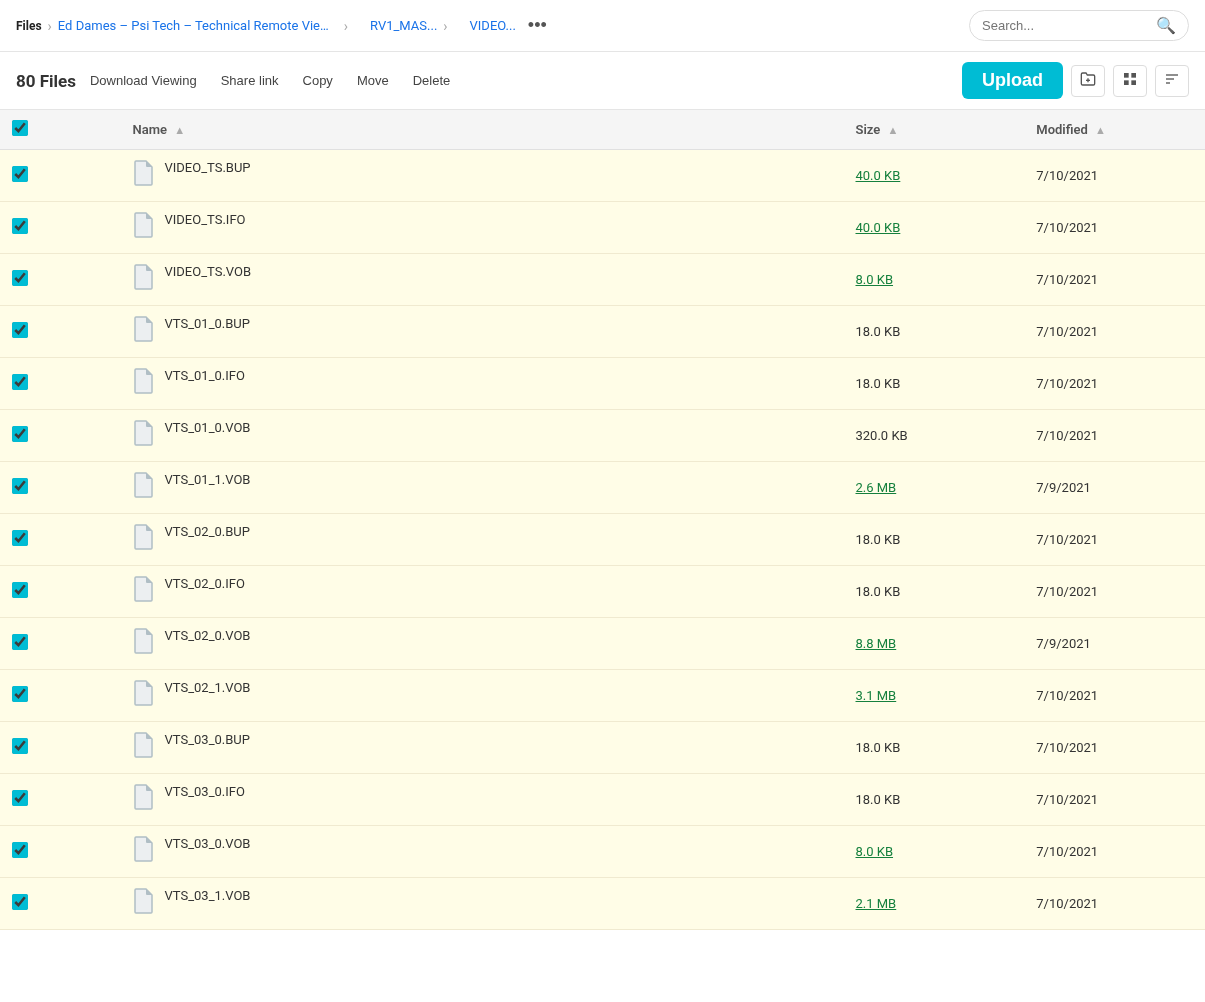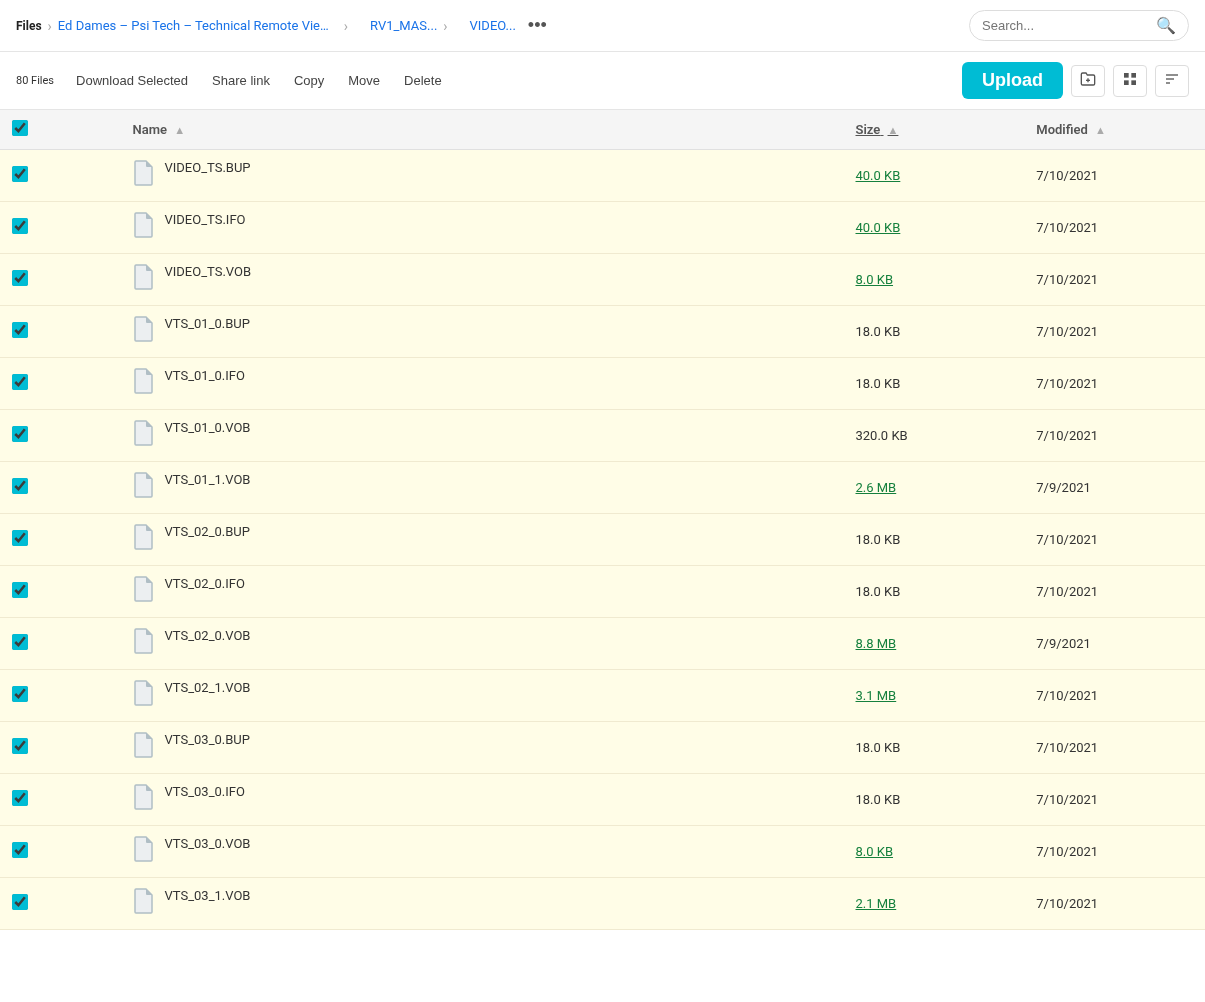--- a/index.html
+++ b/index.html
@@ -68,24 +68,24 @@
 
     
     .toolbar {
       display: flex;
       align-items: center;
       padding: 10px 16px;
       border-bottom: 1px solid #e5e5e5;
       gap: 4px;
     }
     .file-count {
-      font-size: 11px;
-      font-weight: 400;
+      font-size: 17px;
+      font-weight: 700;
       color: #333;
-      margin-right: 8px;
+      margin-right: 0;
     }
     .toolbar-btn {
       background: none;
       border: none;
       cursor: pointer;
       color: #444;
       font-size: 13px;
       padding: 5px 10px;
       border-radius: 4px;
     }
@@ -122,21 +122,21 @@
     .file-table th {
       padding: 10px 12px;
       text-align: left;
       font-size: 13px;
       font-weight: 600;
       color: #555;
       border-bottom: 1px solid #e0e0e0;
       white-space: nowrap;
     }
     .th-name { width: 60%; }
-    .th-size { width: 15%; text-decoration: underline; }
+    .th-size { width: 15%; }
     .th-modified { width: 15%; }
     .sort-icon { color: #aaa; font-size: 11px; margin-left: 4px; }
 
     .file-table tbody tr {
       background: #fffde7;
       border-bottom: 1px solid #f0ead0;
     }
     .file-table td {
       padding: 10px 12px;
       font-size: 13px;
@@ -194,21 +194,21 @@
   <span class="breadcrumb-short">VIDEO...</span>
   <button class="more-btn">•••</button>
   <div class="search-box">
     <input class="search-input" type="text" placeholder="Search..." style="">
     <span class="search-icon">🔍</span>
   </div>
 </div>
 
 <div class="toolbar">
   <span class="file-count">80 Files</span>
-  <button class="toolbar-btn">Download Selected</button>
+  <button class="toolbar-btn">Download Viewing</button>
   <button class="toolbar-btn">Share link</button>
   <button class="toolbar-btn">Copy</button>
   <button class="toolbar-btn">Move</button>
   <button class="toolbar-btn">Delete</button>
   <button class="upload-btn">Upload</button>
   <button class="icon-btn" title="New folder">
     <svg width="16" height="16" viewBox="0 0 24 24" fill="none" stroke="currentColor" stroke-width="2">
         <path d="M22 19a2 2 0 0 1-2 2H4a2 2 0 0 1-2-2V5a2 2 0 0 1 2-2h5l2 3h9a2 2 0 0 1 2 2z"></path>
         <line x1="12" y1="11" x2="12" y2="17"></line>
         <line x1="9" y1="14" x2="15" y2="14"></line>

